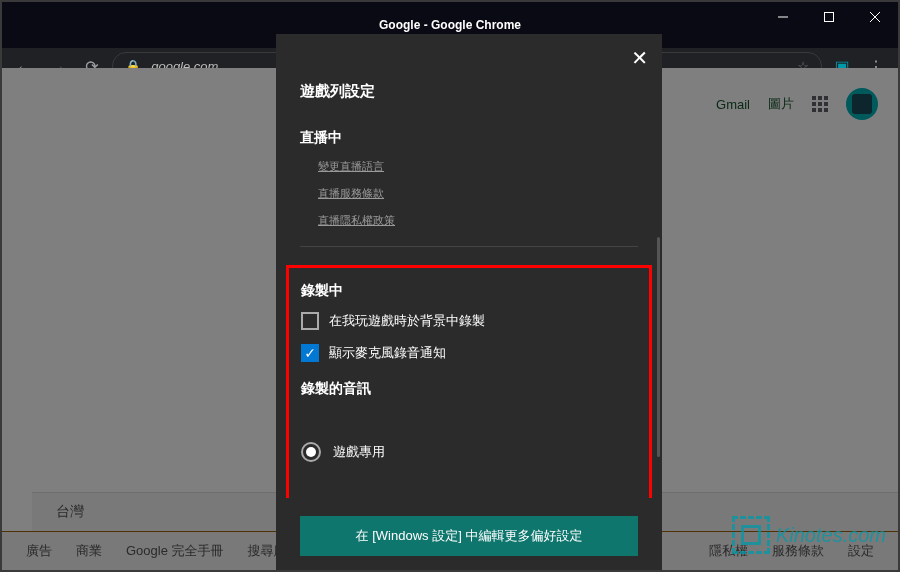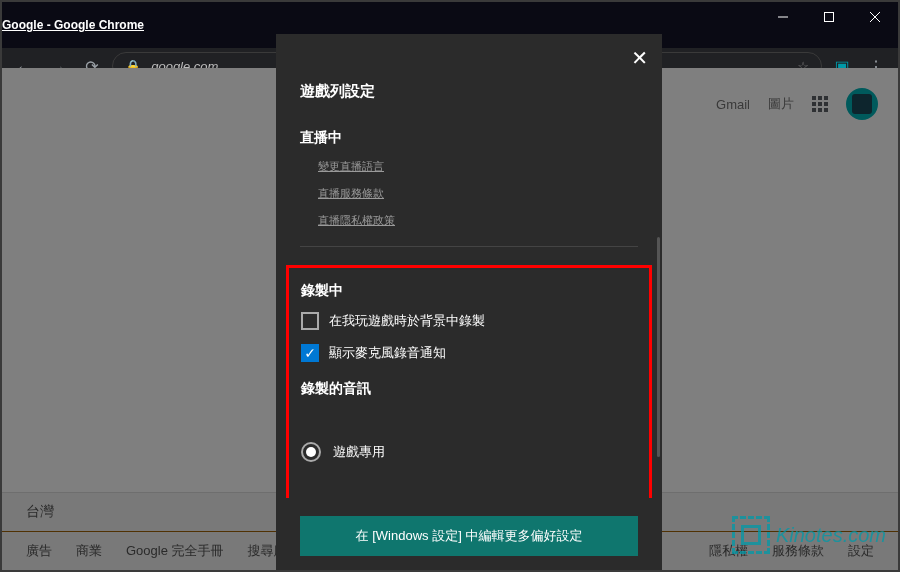--- a/index.html
+++ b/index.html
@@ -1,45 +1,45 @@
 <!DOCTYPE html>
 <html><head>
 <meta charset="utf-8">
 <style>
 * { margin: 0; padding: 0; box-sizing: border-box; font-family: "Segoe UI", Arial, sans-serif; }
 body { width: 900px; height: 572px; background: #0a0a14; position: relative; overflow: hidden; border: 2px solid #3a3a3a; }
 
 
-.window-titlebar { height: 46px; background: #0a0a14; display: flex; align-items: center; justify-content: flex-start; position: relative; color: #fff; font-size: 12px; font-weight: 600; text-decoration: underline; }
+.window-titlebar { height: 46px; background: #0a0a14; display: flex; align-items: center; justify-content: center; position: relative; color: #fff; font-size: 12px; font-weight: 600; }
 .window-controls { position: absolute; right: 0; top: 0; display: flex; }
 .win-btn { width: 46px; height: 30px; display: flex; align-items: center; justify-content: center; color: #fff; font-size: 12px; }
 .win-btn svg { width: 10px; height: 10px; }
 
 
 .tab-bar { height: 0; display: flex; align-items: flex-end; position: absolute; top: 0; left: 8px; }
 .tab { height: 30px; width: 195px; background: #35363a; display: flex; align-items: center; padding: 0 10px; color: #ccc; font-size: 12px; border-top-left-radius: 8px; border-top-right-radius: 8px; gap: 8px; }
 .tab-new { width: 28px; height: 28px; color: #aaa; display: flex; align-items: center; justify-content: center; font-size: 18px; margin-left: 6px; }
 
 
 .toolbar { height: 36px; background: #202124; display: flex; align-items: center; padding: 0 8px; gap: 6px; }
 .nav-icon { width: 28px; height: 28px; display: flex; align-items: center; justify-content: center; color: #9aa0a6; }
 .url-bar { flex: 1; height: 28px; background: #202124; border-radius: 14px; display: flex; align-items: center; padding: 0 12px; gap: 10px; color: #9aa0a6; font-size: 13px; border: 1px solid #3a3a3a; }
 .url-text { color: #bbb; font-style: italic; }
 .url-actions { display: flex; gap: 12px; align-items: center; margin-left: auto; }
 
 
 .page { position: absolute; top: 66px; left: 0; right: 0; bottom: 0; background: #fff; }
 .page-overlay { position: absolute; inset: 0; background: rgba(0,0,0,.5); }
-.page-header { position: absolute; top: 20px; right: 20px; display: flex; align-items: center; gap: 18px; color: #737373; font-size: 13px; }
+.page-header { position: absolute; top: 20px; right: 20px; display: flex; align-items: center; gap: 18px; color: #14532d; font-size: 13px; }
 .apps-grid { display: grid; grid-template-columns: repeat(3, 4px); grid-template-rows: repeat(3, 4px); gap: 2px; }
 .apps-grid span { background: #5f6368; }
 .avatar { width: 32px; height: 32px; border-radius: 50%; background: #00b4b8; border: 2px solid #00b4b8; display:flex; align-items:center; justify-content:center; }
 .avatar-inner { width:20px; height:20px; background:#1a4a5a; border-radius:3px; }
 .footer { position: absolute; bottom: 0; left: 0; right: 0; }
-.footer-top { background: #f2f2f2; padding: 10px 24px; color: #555; font-size: 14px; border-top:1px solid #ddd; }
+.footer-top { background: #f2f2f2; padding: 10px 24px; color: #555; font-size: 14px; border-top:1px solid #ddd;margin-left:30px; }
 .footer-bot { background: #f2f2f2; padding: 10px 24px; display: flex; gap: 24px; color: #555; font-size: 13px; border-top:1px solid #a16207; }
 .footer-bot .right { margin-left: auto; display: flex; gap: 24px; justify-content: flex-end; }
 
 
 .modal { position: absolute; left: 274px; top: 32px; width: 386px; height: 540px; background: #2b2b2b; display: flex; flex-direction: column; }
 .modal-close { position: absolute; right: 14px; top: 12px; color: #fff; font-size: 20px; cursor: pointer; }
 .modal-header { padding: 48px 24px 16px; color: #fff; font-size: 15px; font-weight: 600; }
 .modal-body { flex: 1; overflow: hidden; padding: 0 24px; position: relative; }
 .scrollbar { position: absolute; right: 2px; top: 120px; width: 3px; height: 220px; background: #555; border-radius: 2px; }
 .section { margin-top: 12px; }

